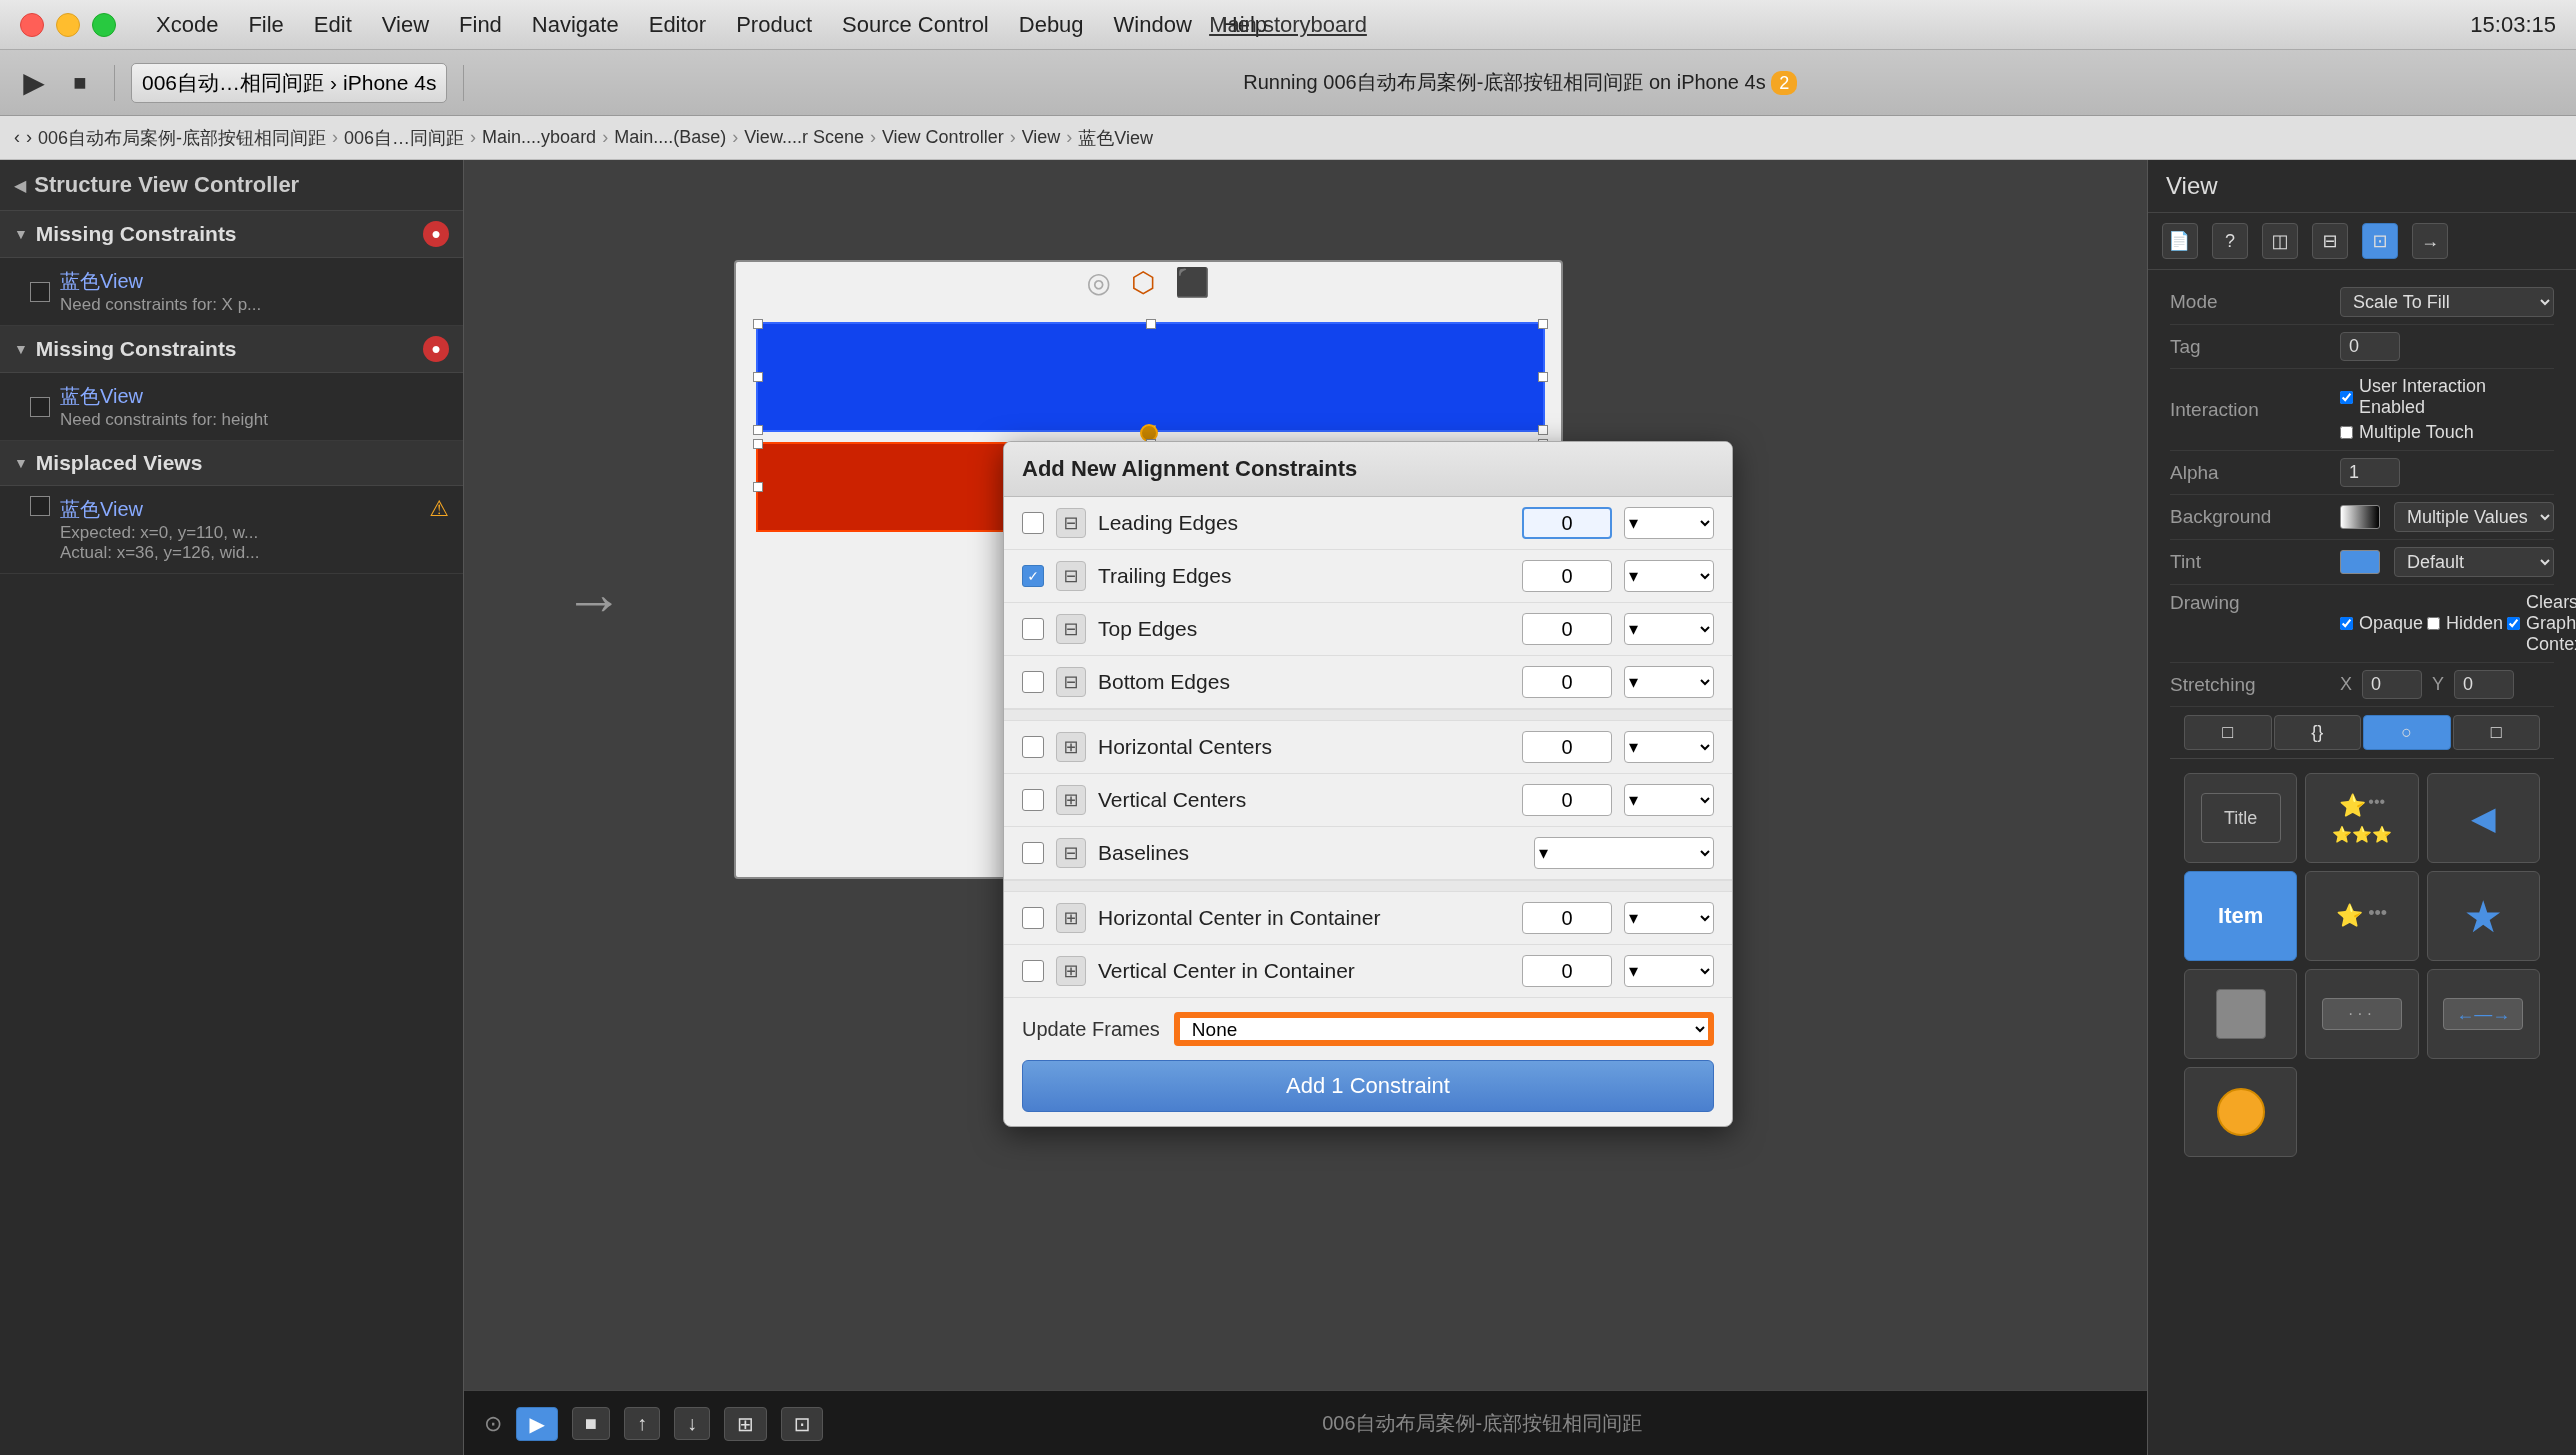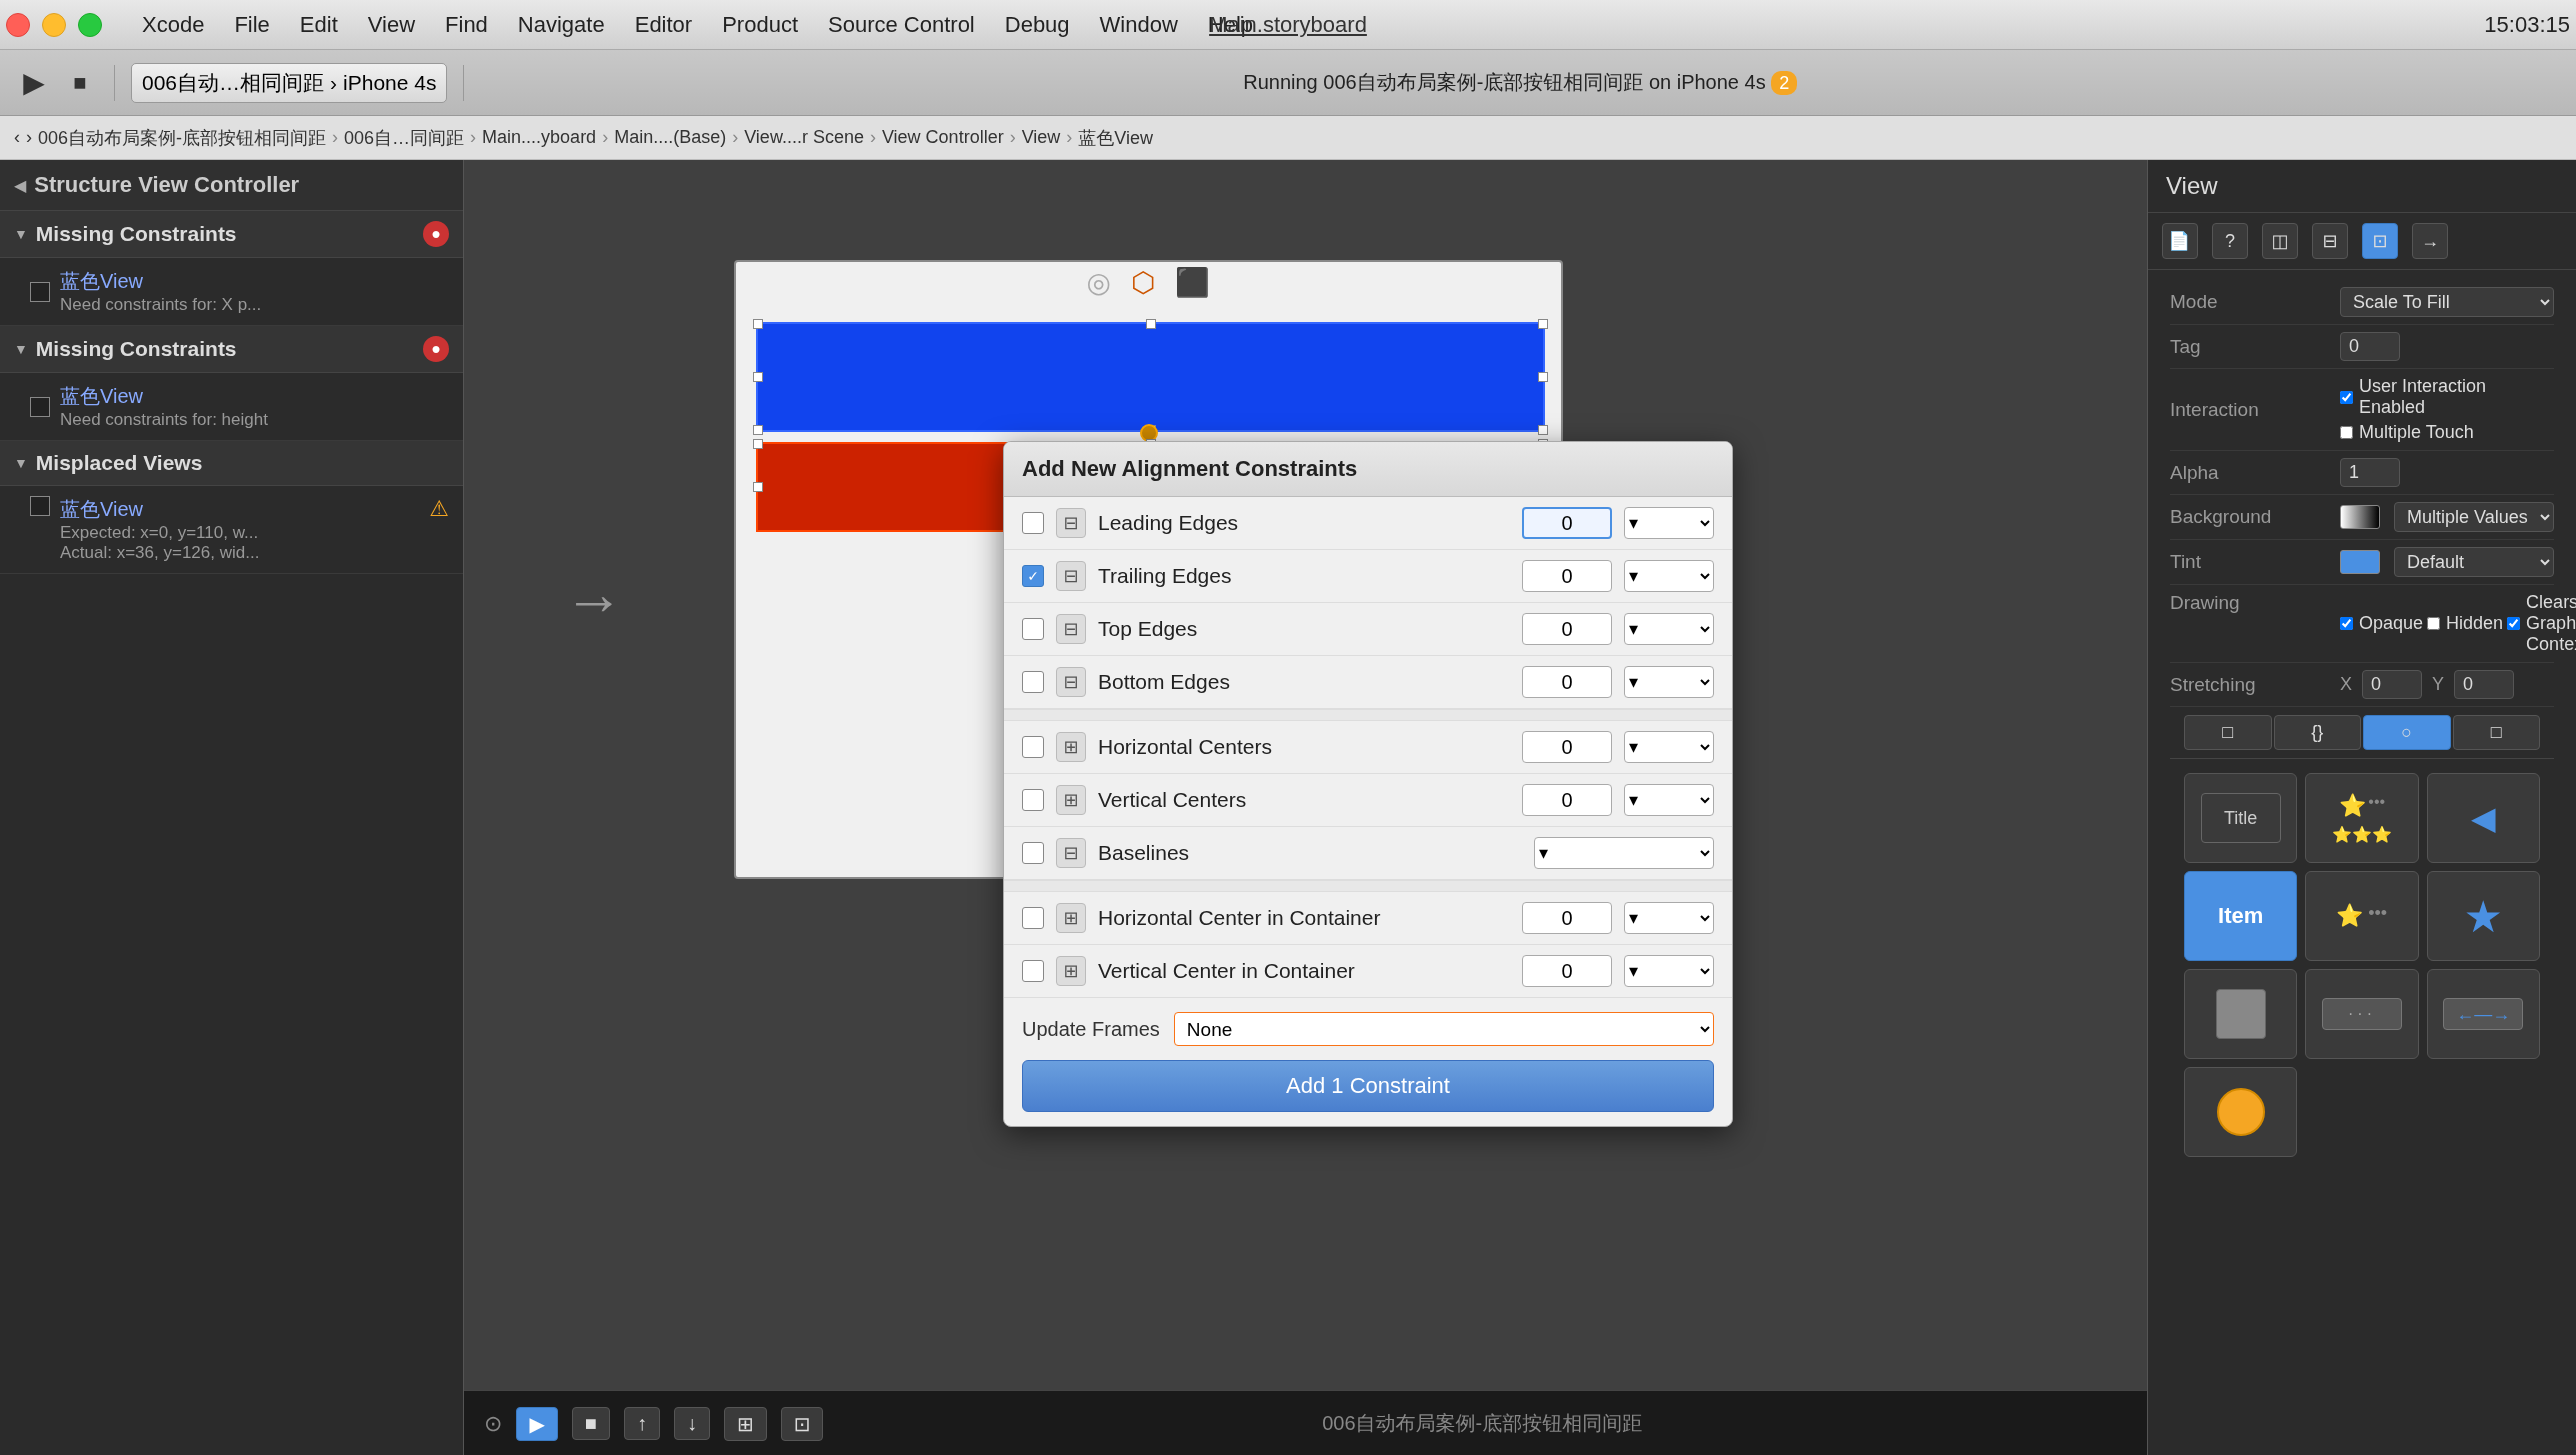--- a/index.html
+++ b/index.html
@@ -12,21 +12,21 @@
       overflow: hidden;
       position: relative;
     }
 
     
     .titlebar {
       height: 50px;
       background: linear-gradient(to bottom, #e8e8e8, #d0d0d0);
       display: flex;
       align-items: center;
-      padding: 0 6px;
+      padding: 0 20px;
       border-bottom: 1px solid #aaa;
       position: relative;
     }
     .traffic-lights { display: flex; gap: 12px; margin-right: 20px; }
     .traffic-light {
       width: 24px; height: 24px; border-radius: 50%;
       display: flex; align-items: center; justify-content: center;
     }
     .tl-red { background: #ff5f57; border: 1px solid #e0443e; }
     .tl-yellow { background: #ffbd2e; border: 1px solid #dea123; }
@@ -273,21 +273,21 @@
       font-size: 18px;
     }
     .popup-divider { height: 12px; background: #e8e8e8; border-top: 1px solid #ddd; border-bottom: 1px solid #ddd; }
     .popup-footer {
       padding: 14px 18px;
       display: flex; align-items: center; gap: 14px;
     }
     .popup-footer-label { font-size: 20px; color: #333; }
     .popup-footer-select {
       flex: 1; height: 34px;
-      border: 1px solid #f97316; border-radius: 4px;
+      border: 6px solid #f97316; border-radius: 4px;
       background: white; font-size: 19px;
       padding: 0 8px;
     }
     .add-constraint-btn {
       width: 100%;
       padding: 12px;
       background: linear-gradient(to bottom, #6a9fde, #4a7fce);
       border: 1px solid #3a6fbf;
       border-radius: 6px;
       color: white;

